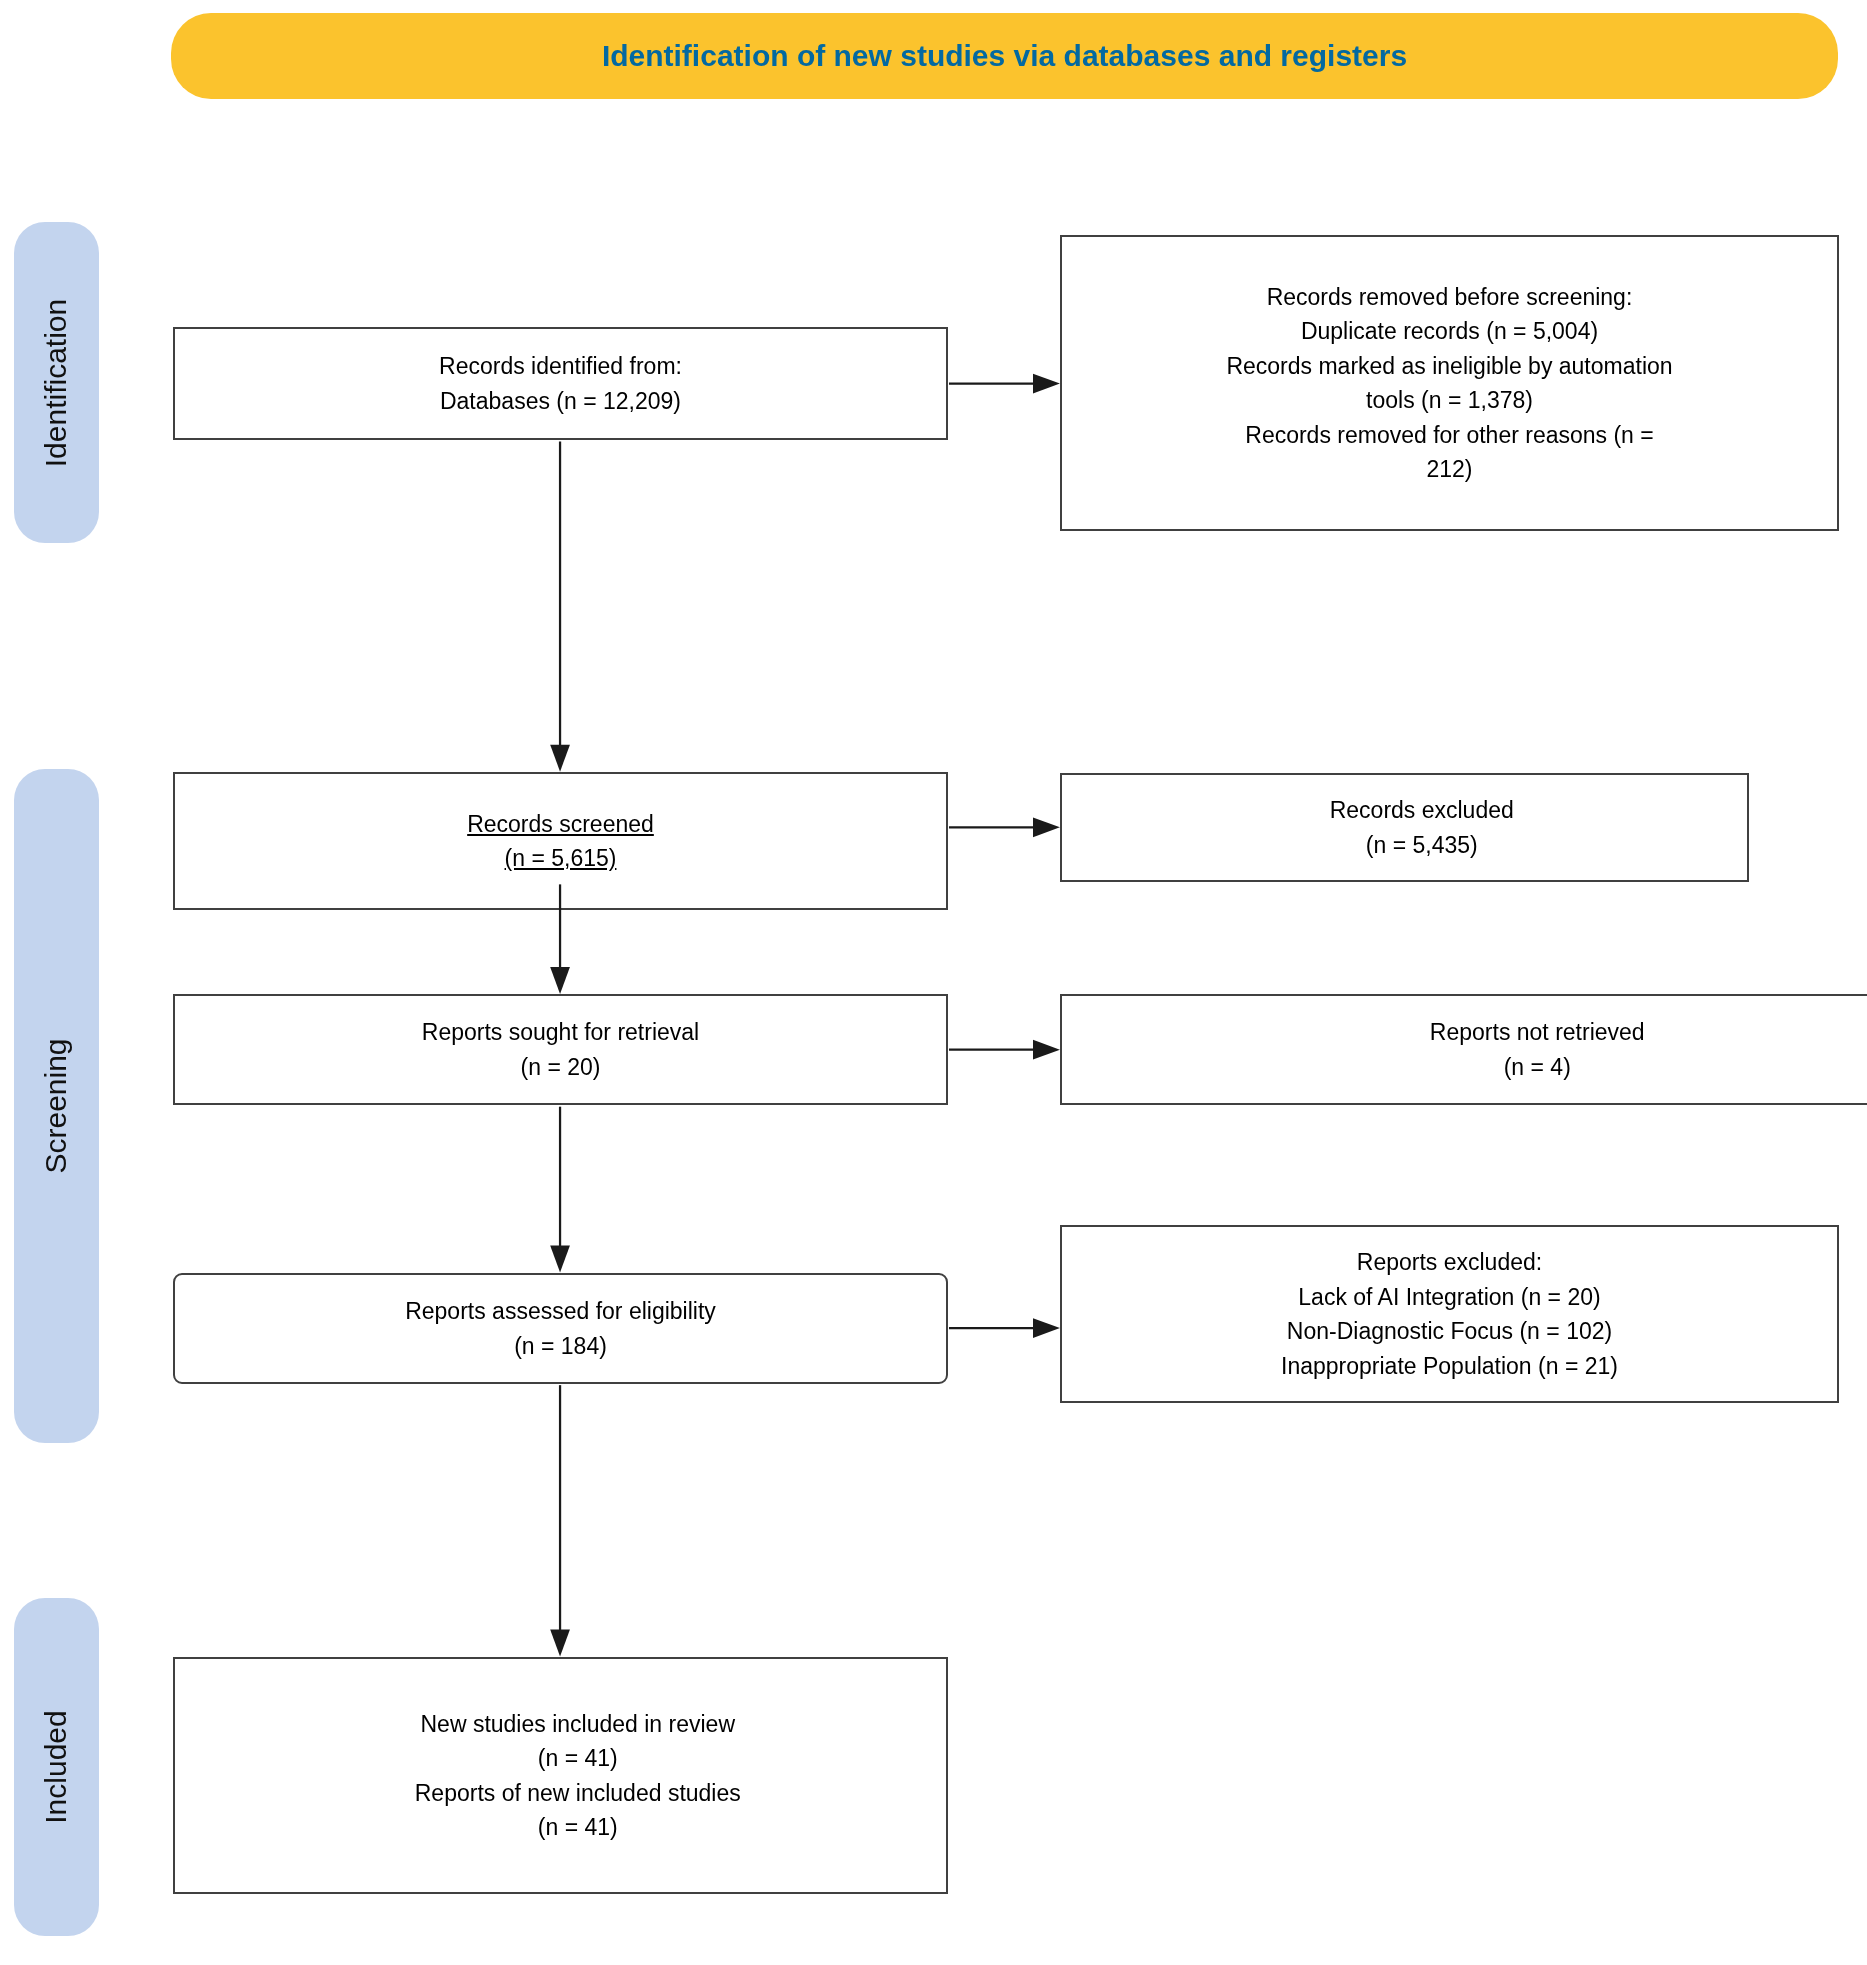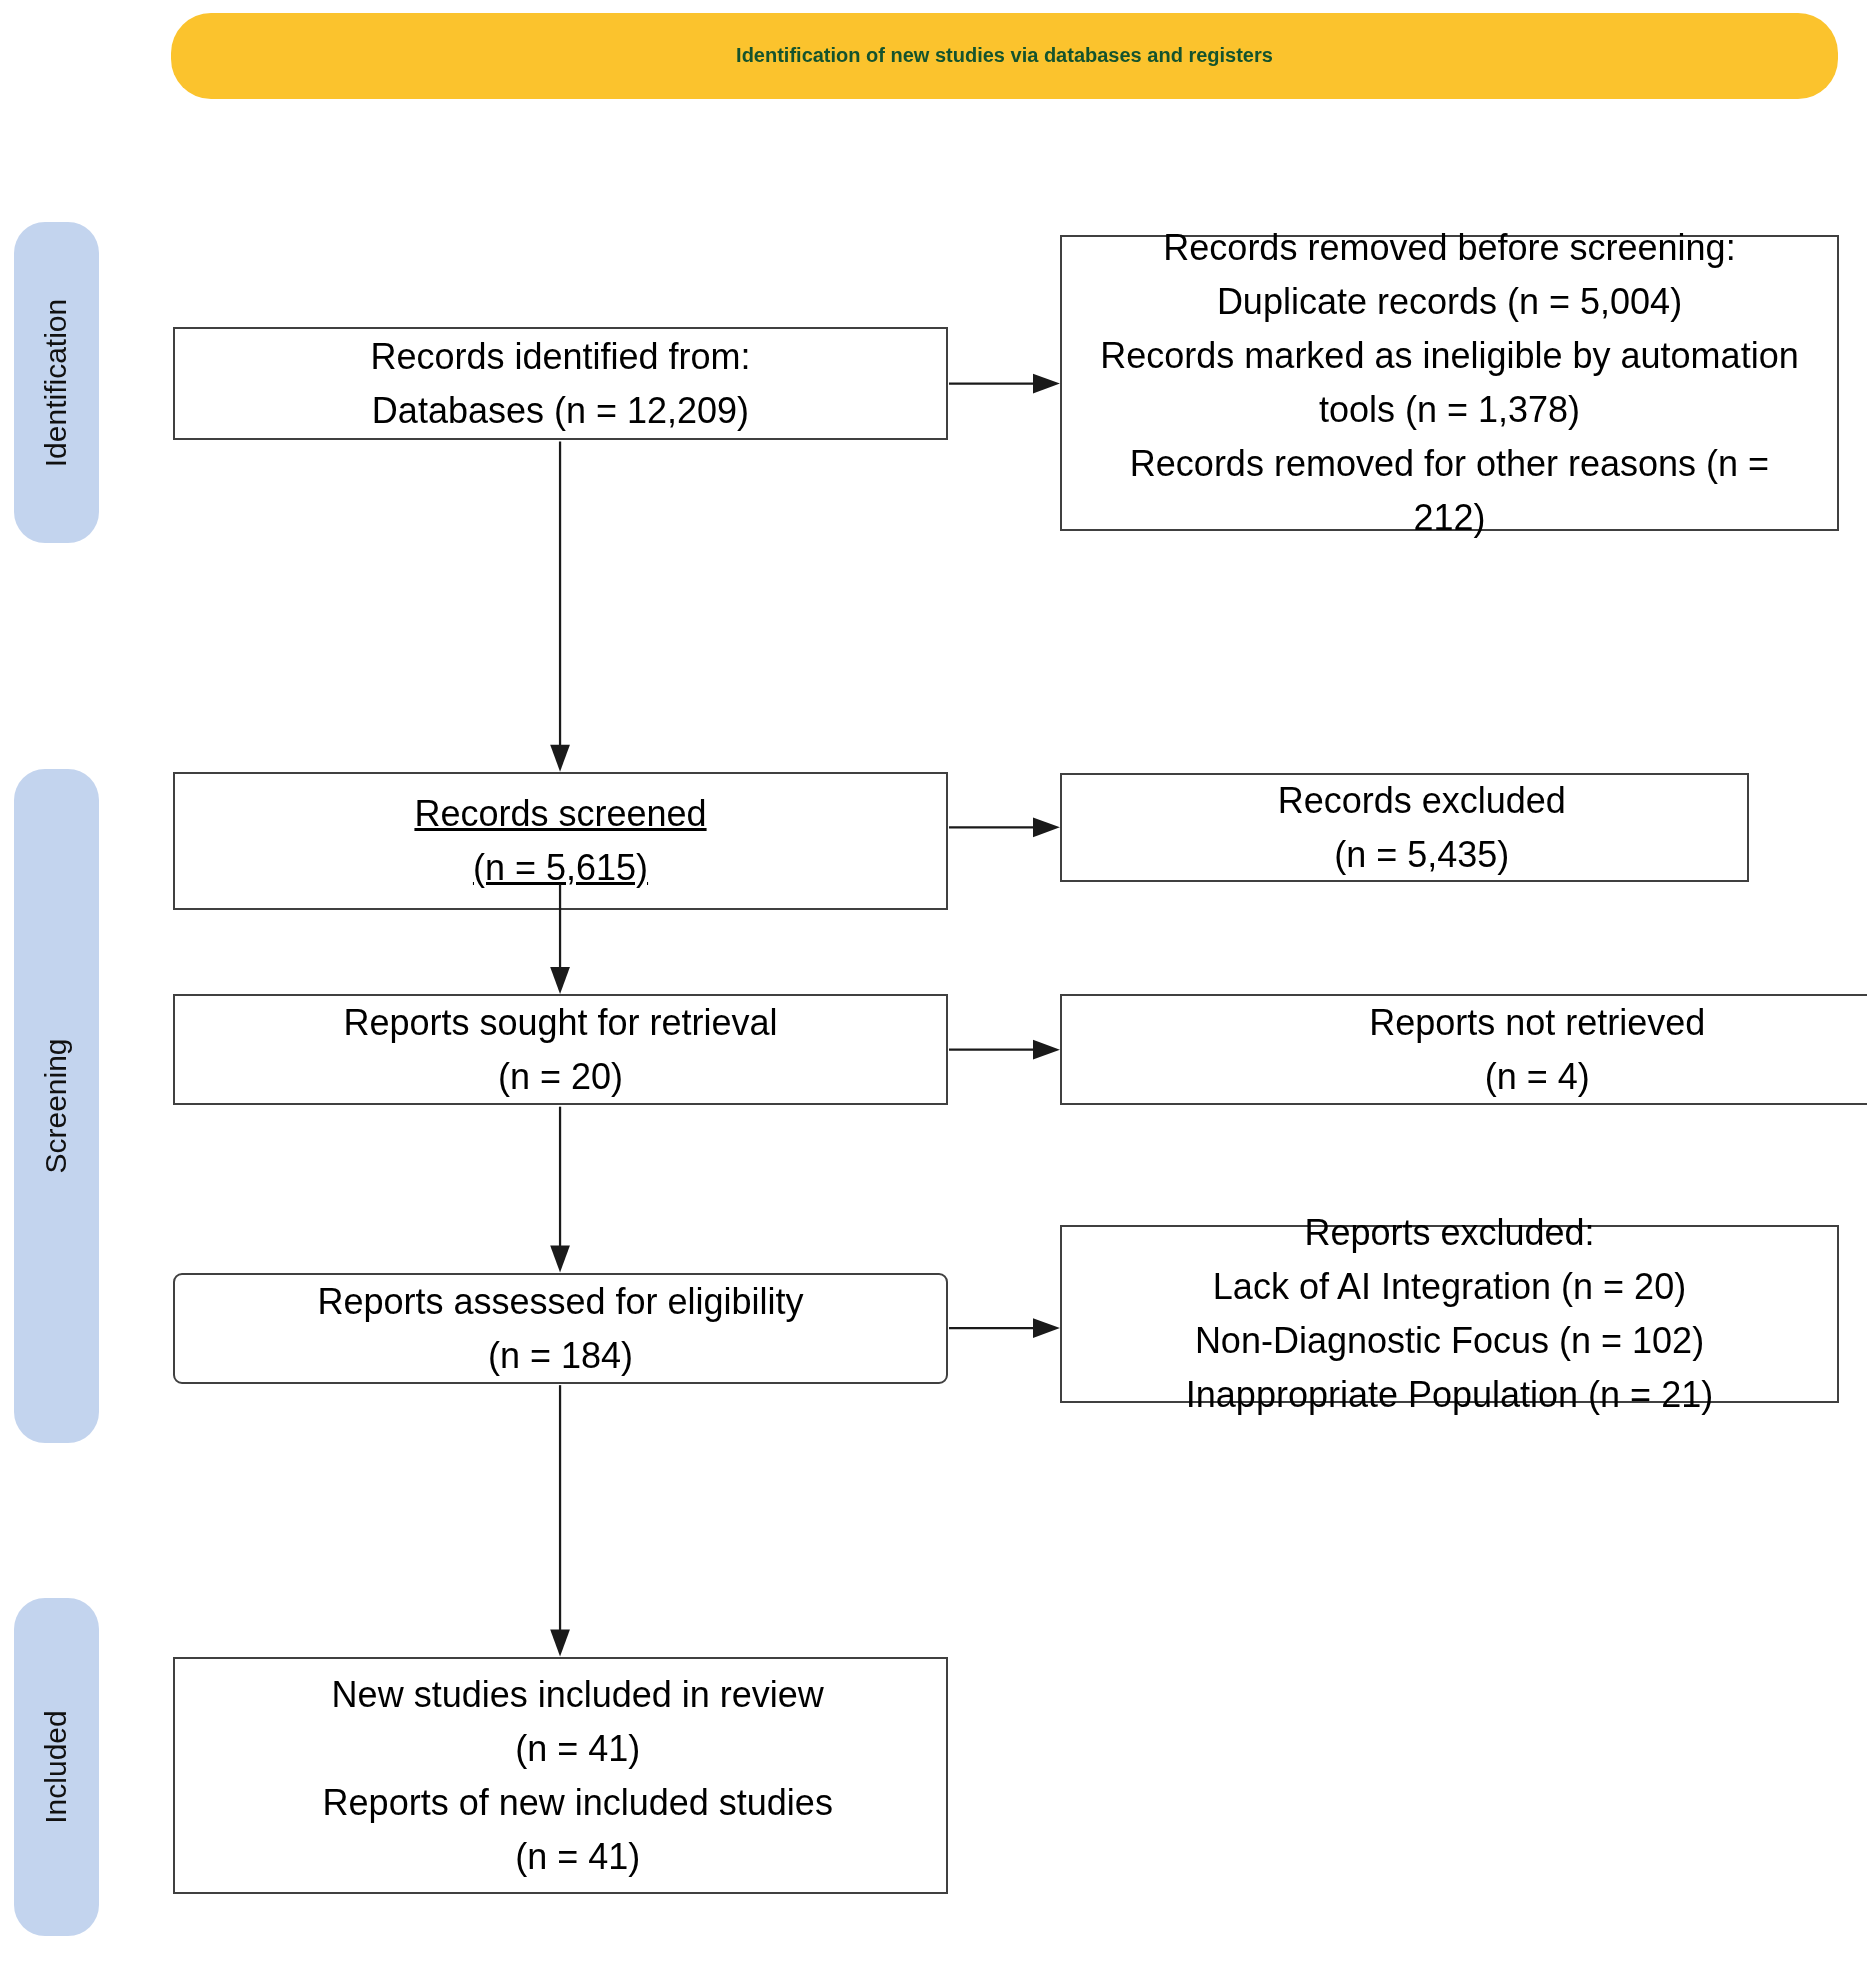--- a/index.html
+++ b/index.html
@@ -16,21 +16,21 @@
     background:#ffffff;
     font-family:"Liberation Sans", sans-serif;
     color:var(--text);
     overflow:hidden;
   }
   .banner{
     position:absolute;left:171px;top:12.6px;width:1667px;height:86px;
     background:var(--banner-bg);
     border-radius:40px;
     display:flex;align-items:center;justify-content:center;
-    font-size:20px;font-weight:700;color:#14532d;
+    font-size:30px;font-weight:700;color:#0369a1;
     text-align:center;
   }
   .stage{
     position:absolute;left:13.5px;width:85px;
     background:var(--stage-bg);
     border-radius:31px;
     display:flex;align-items:center;justify-content:center;
   }
   .stage-text{
     transform:rotate(-90deg);
@@ -39,21 +39,21 @@
   }
   .stage-identification{top:222px;height:321px;}
   .stage-screening{top:769px;height:674px;}
   .stage-included{top:1598px;height:338px;}
   .box{
     position:absolute;
     background:#ffffff;
     border:2.7px solid var(--box-border);
     display:flex;align-items:center;justify-content:center;
     text-align:center;
-    font-size:36px;line-height:1.5;
+    font-size:23px;line-height:1.5;
     white-space:pre-line;
     box-sizing:border-box;
     padding:4.5px 13.5px;
   }
   .b-identified{left:173px;top:327px;width:775px;height:113px;}
   .b-screened{left:173px;top:772px;width:775px;height:138px;text-decoration:underline;}
   .b-sought{left:173px;top:994px;width:775px;height:111px;}
   .b-assessed{left:173px;top:1273px;width:775px;height:111px;border-radius:9px;}
   .b-included{left:173px;top:1657px;width:775px;height:237px;padding-left:48px;}
   .r-removed{left:1060px;top:235px;width:779px;height:296px;}

